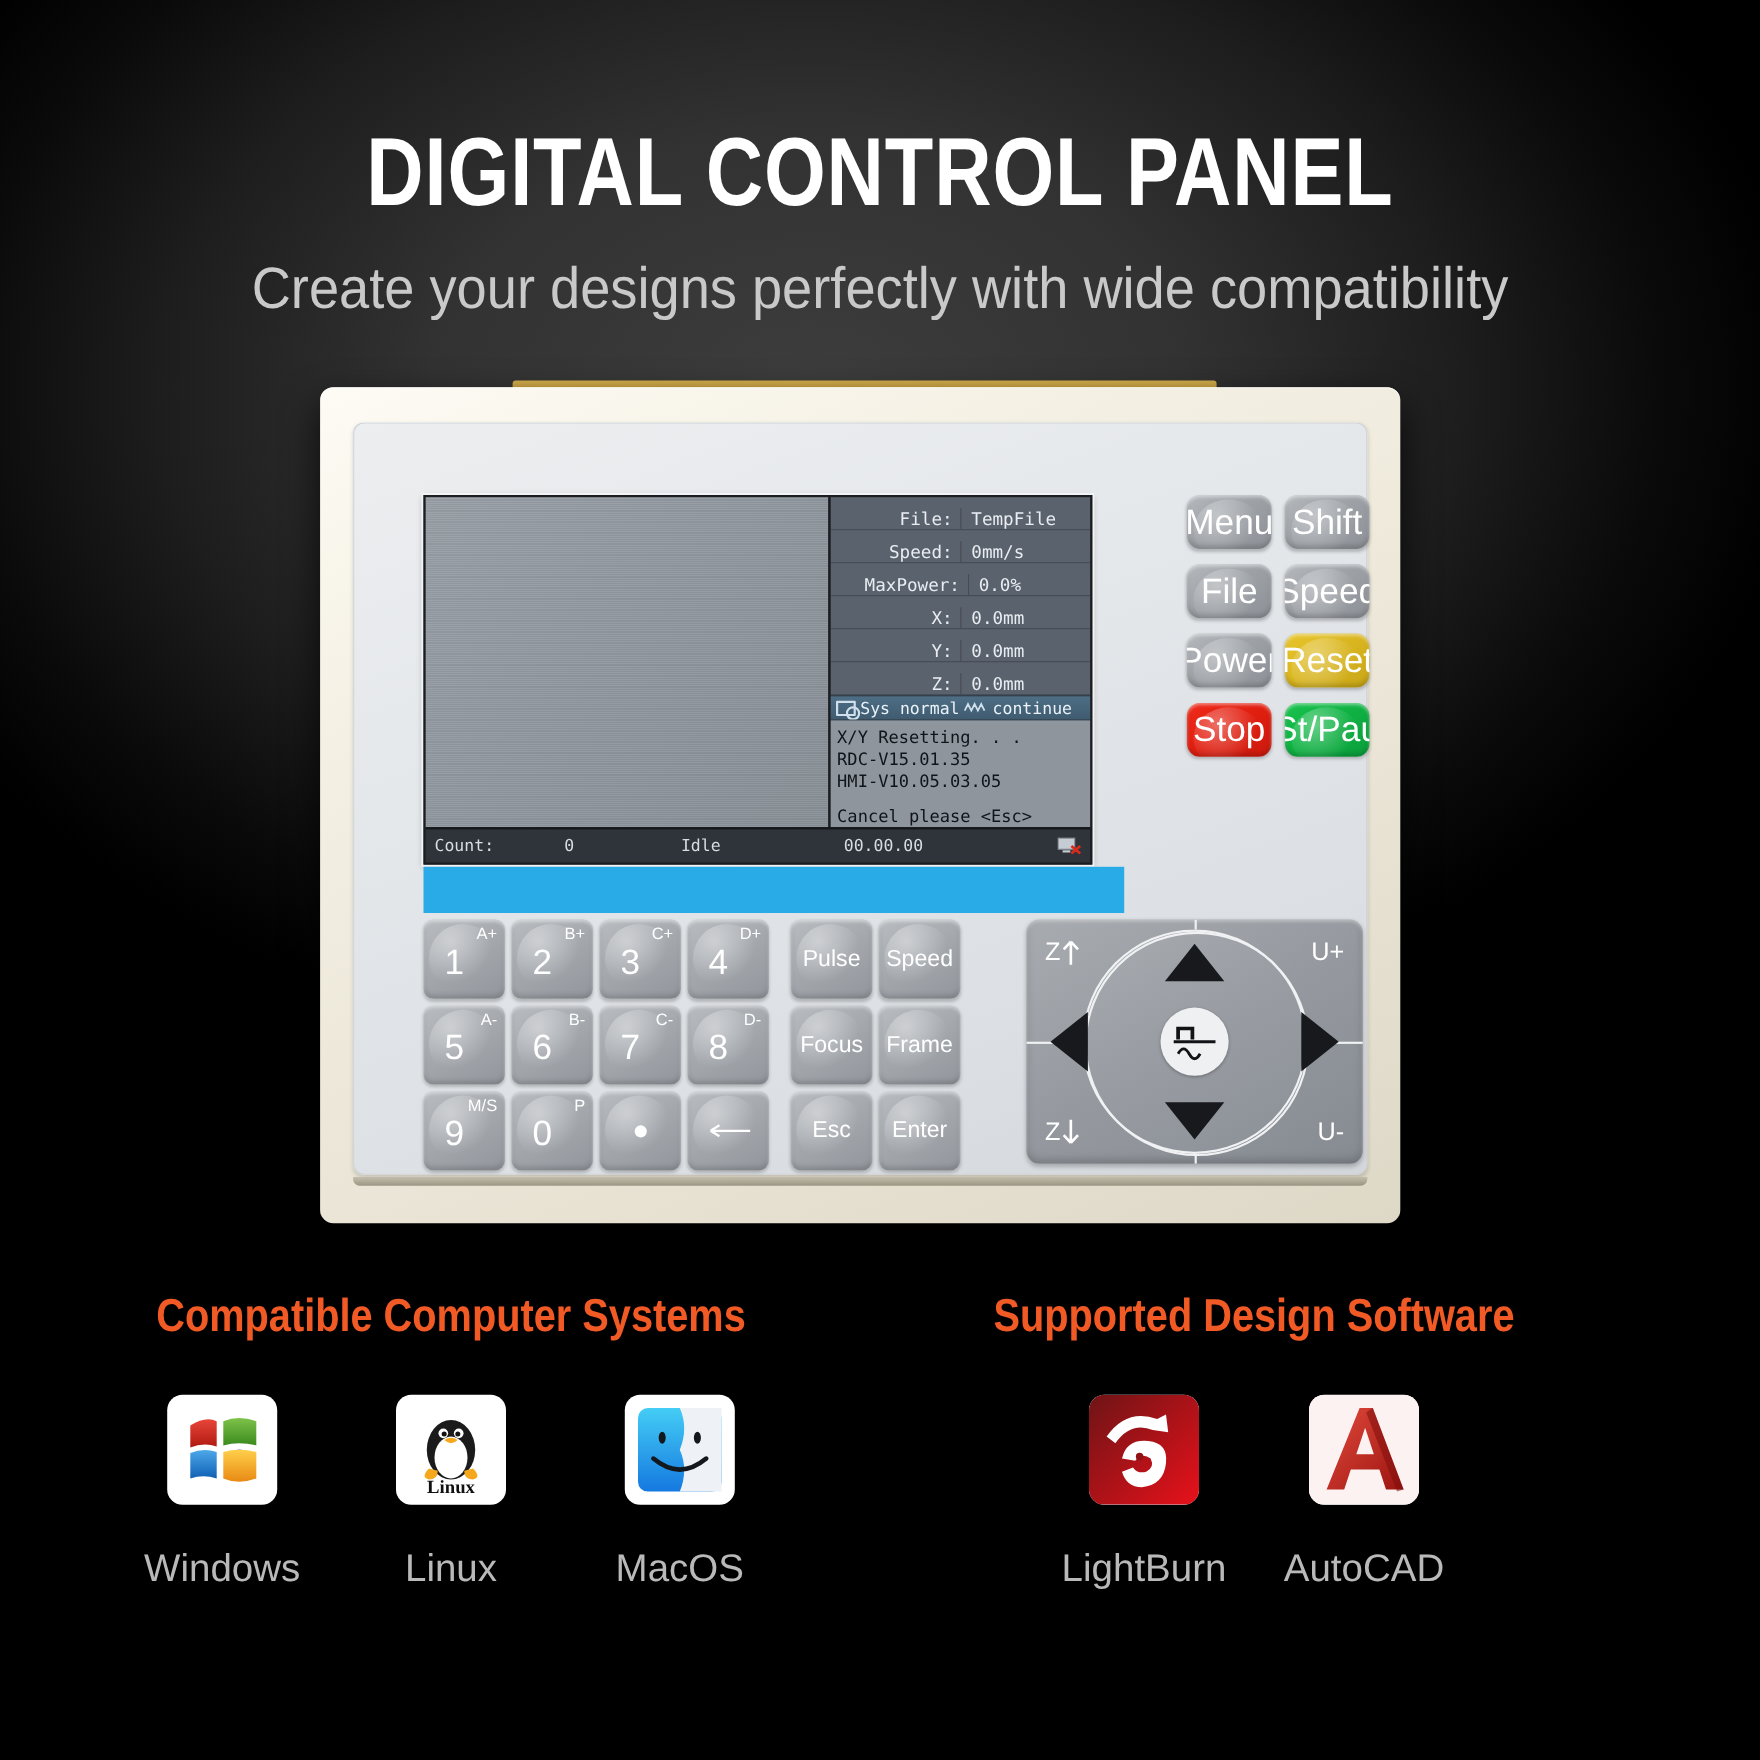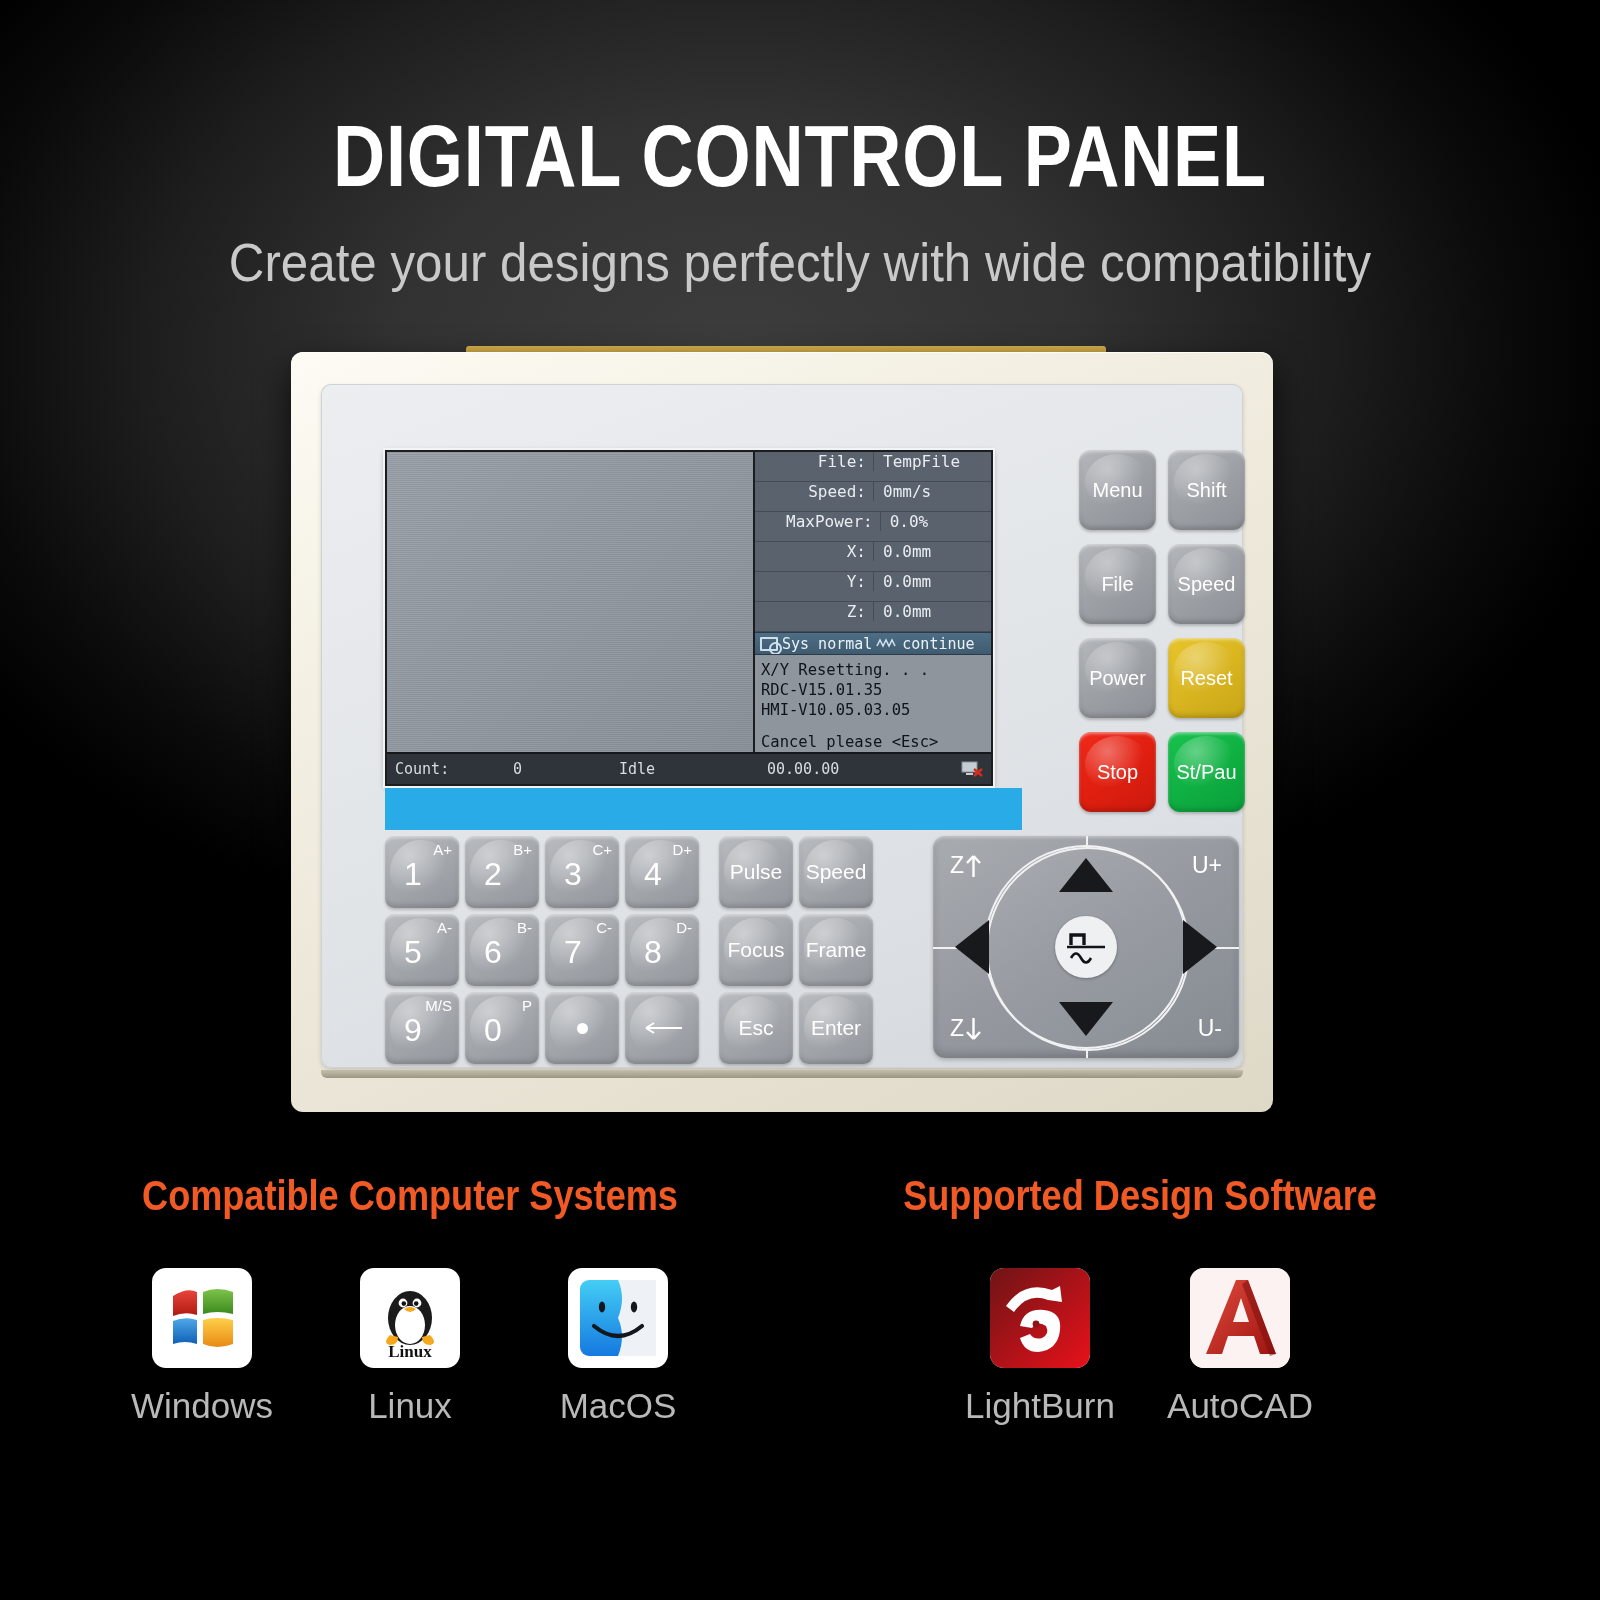--- a/index.html
+++ b/index.html
@@ -72,21 +72,21 @@
     border-right:2px solid #1b1d21;
     position:relative;
   }
   .lcd-canvas:after{
     content:"";position:absolute;inset:0;
     background:repeating-linear-gradient(180deg,rgba(0,0,0,.05) 0 1px,rgba(255,255,255,.03) 1px 2px);
   }
   .lcd-right{width:236px;display:flex;flex-direction:column;background:#5a626d;}
   .info-table{display:flex;flex-direction:column;}
   .info-row{
-    display:flex;align-items:flex-start;height:29px;
+    display:flex;align-items:flex-end;height:29px;
     border-bottom:1px solid #454c55;
     font-size:16px;color:#e9edf2;padding-left:31px;
   }
   .info-label{flex:1;text-align:right;padding-right:7px;border-right:1px solid #454c55;}
   .info-val{width:108px;padding-left:9px;text-align:left;}
   .sys-bar{
     height:28px;display:flex;align-items:center;gap:4px;padding-left:5px;
     background:linear-gradient(180deg,#4d6e85,#3f5b70);
     border-top:1px solid #2b3b49;border-bottom:1px solid #2b3b49;
     font-size:15px;color:#eaf2f8;white-space:nowrap;overflow:hidden;
@@ -113,24 +113,24 @@
   
   .blue-strip{
     position:absolute;left:64px;top:404px;width:637px;height:42px;
     background:#29abe8;
   }
 
   
   .fnkeys{position:absolute;left:758px;top:66px;width:166px;}
   .fnrow{display:flex;gap:12px;margin-bottom:14px;}
   .key{
-    width:77px;height:80px;border-radius:12px;
+    width:77px;height:49px;border-radius:12px;
     display:flex;align-items:center;justify-content:center;
     font-family:"Liberation Sans",sans-serif;
-    font-size:20px;color:#ffffff;
+    font-size:32px;color:#ffffff;
     background:linear-gradient(145deg,#b5b8bc 0%,#9ea2a7 45%,#8d9197 100%);
     box-shadow:inset 0 2px 3px rgba(255,255,255,.45), inset 0 -3px 5px rgba(0,0,0,.18), 0 2px 3px rgba(0,0,0,.22);
     position:relative;overflow:hidden;
   }
   .key:before{
     content:"";position:absolute;left:6px;top:4px;width:64px;height:56px;
     border-radius:50%;background:radial-gradient(circle at 35% 28%,rgba(255,255,255,.35),rgba(255,255,255,0) 62%);
   }
   .key.yellow{background:linear-gradient(145deg,#e8c52c 0%,#d9b520 50%,#c9a617 100%);}
   .key.red{background:linear-gradient(145deg,#ef2a1a 0%,#e01f10 50%,#cc1a0d 100%);}
@@ -202,21 +202,21 @@
     font-weight:bold;font-size:42px;color:#f15a24;letter-spacing:0px;
     transform:scaleX(0.86);
   }
   .icon-row{display:flex;justify-content:center;gap:58px;margin-top:48px;}
   .icon-cell{width:150px;text-align:center;}
   .icon-tile{
     width:100px;height:100px;margin:0 auto;border-radius:14px;background:#ffffff;
     display:flex;align-items:center;justify-content:center;overflow:hidden;
     box-shadow:0 2px 8px rgba(0,0,0,.5);
   }
-  .icon-name{margin-top:18px;font-size:35px;color:#b9b9b9;}
+  .icon-name{margin-top:38px;font-size:35px;color:#b9b9b9;}
   .sec-right .icon-row{gap:40px;}
   .sec-right .icon-cell{width:160px;}
 </style>
 </head>
 <body>
 
 <div class="stage">
 
   <div class="hero-title">DIGITAL CONTROL PANEL</div>
   <div class="hero-sub">Create your designs perfectly with wide compatibility</div>

